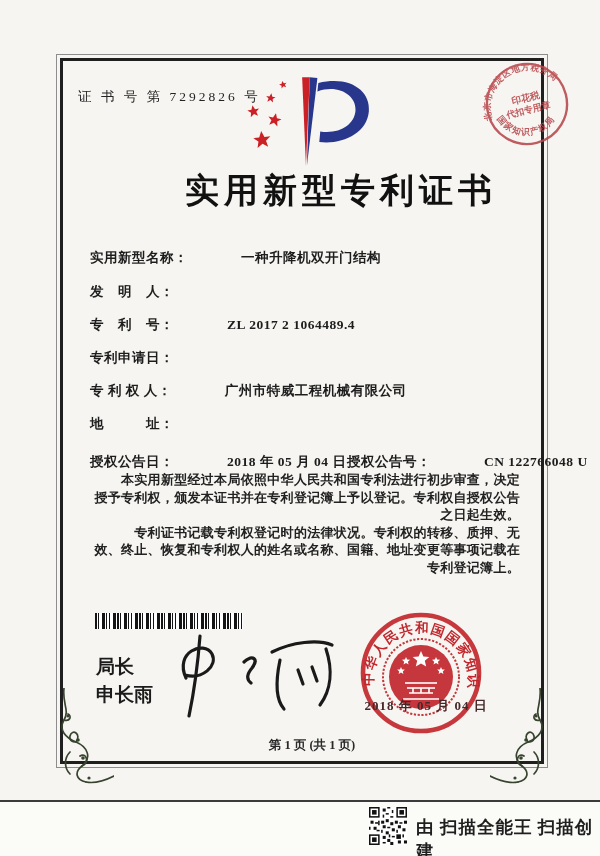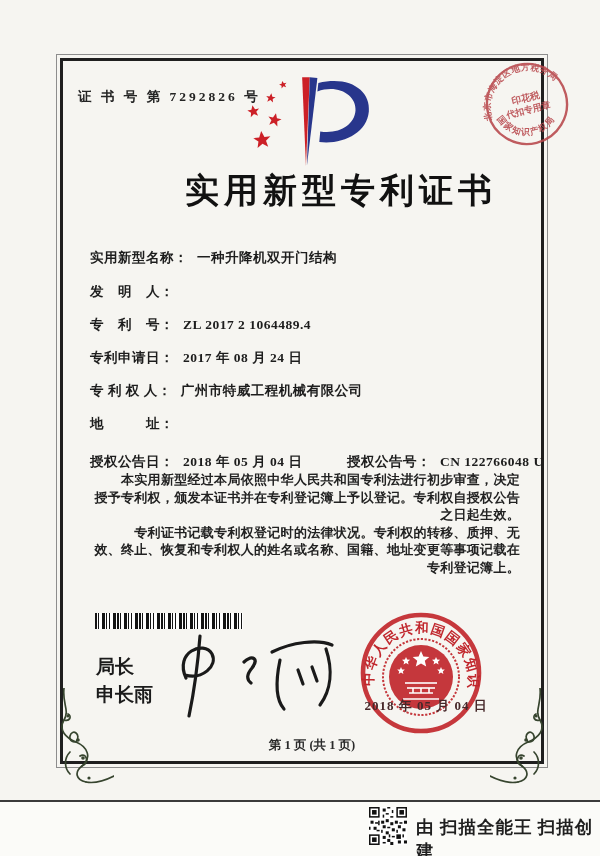--- a/index.html
+++ b/index.html
@@ -7,28 +7,28 @@
     width:600px;height:856px;position:relative;overflow:hidden;
     background:#f6f5f1;
     font-family:"Liberation Serif","DejaVu Serif",serif;
     color:#1c1c1c;
   }
   .abs{position:absolute;}
   
   .frame-outer{left:56px;top:54px;width:490px;height:712px;border:1px solid #8d8d8d;}
   .frame-inner{left:3px;top:3px;right:3px;bottom:3px;border:3px solid #1f1f1f;position:absolute;}
   
-  .cert-no{left:78px;top:88px;font-size:13.5px;letter-spacing:3px;font-weight:700;color:#242424;}
+  .cert-no{left:78px;top:88px;font-size:13.5px;letter-spacing:3px;font-weight:400;color:#242424;}
   .logo{left:224px;top:72px;width:162px;height:98px;}
   .title{left:56px;top:168px;width:490px;text-align:center;font-size:34px;font-weight:700;
          letter-spacing:5px;color:#111;padding-left:40px;}
   .tax-stamp{left:477px;top:54px;width:100px;height:100px;transform:rotate(-14deg);opacity:.88;}
   
   .field{position:absolute;left:90px;display:flex;font-size:13.5px;font-weight:700;color:#1d1d1d;
-         letter-spacing:.5px;line-height:18px;}
+         letter-spacing:.5px;line-height:18px;gap:44px;}
   .flabel{white-space:pre;}
   .fvalue{margin-left:9px;}
   .fvalue.addr{width:372px;}
   
   .paras{left:88px;top:471px;width:432px;font-size:13px;font-weight:600;color:#222;}
   .paras p{margin:0;text-indent:2em;line-height:17.6px;letter-spacing:.3px;text-align:right;}
   
   .barcode{left:95px;top:613px;width:148px;height:16px;
     background:repeating-linear-gradient(90deg,
       #141414 0 2px,#fff 2px 3px,#141414 3px 4px,#fff 4px 7px,
@@ -98,21 +98,20 @@
 </div>
 <div class="field" style="top:283px">
   <span class="flabel">发　明　人：</span>
 </div>
 <div class="field" style="top:316px">
   <span class="flabel">专　利　号：</span>
   <span class="fvalue">ZL 2017 2 1064489.4</span>
 </div>
 <div class="field" style="top:349px">
   <span class="flabel">专利申请日：</span>
-  <span class="fvalue">2017 年 08 月 24 日</span>
 </div>
 <div class="field" style="top:382px">
   <span class="flabel">专 利 权 人：</span>
   <span class="fvalue">广州市特威工程机械有限公司</span>
 </div>
 <div class="field" style="top:415px">
   <span class="flabel">地　　　址：</span>
 </div>
 <div class="field" style="top:453px">
   <span class="flabel">授权公告日：</span>

